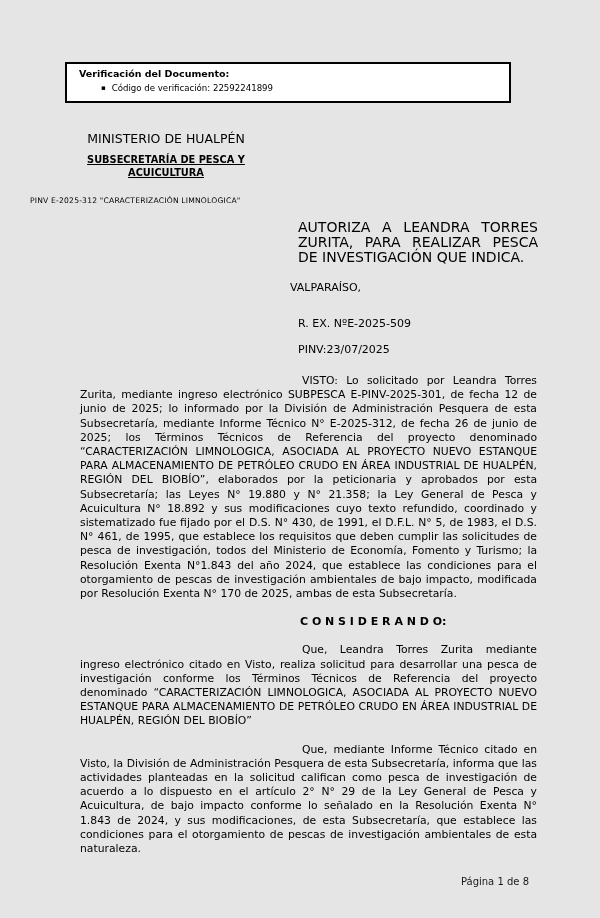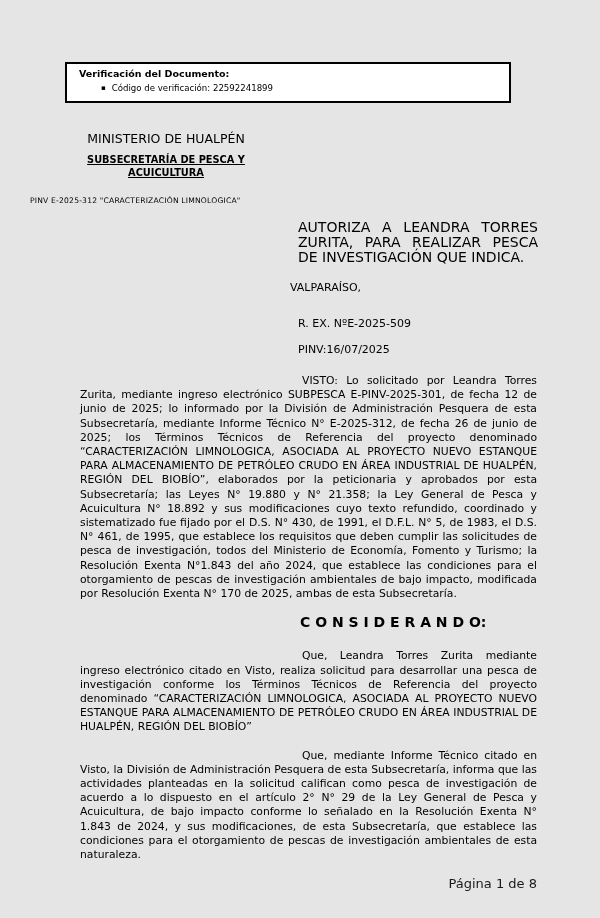--- a/index.html
+++ b/index.html
@@ -30,23 +30,23 @@
   .city{position:absolute;left:290px;top:281px;font-size:11px;}
   .rex{position:absolute;left:298px;top:317px;font-size:11px;}
   .fecha{position:absolute;left:298px;top:343px;font-size:11px;}
   .lbl{}
   .b{font-weight:normal;}
 
   
   .bodytxt{position:absolute;left:80px;top:374px;width:457px;font-size:10.8px;line-height:14.2px;text-align:justify;}
   .bodytxt p{margin:0 0 14px 0;text-indent:222px;}
   .bodytxt p.last{margin-bottom:0;}
-  .heading{margin:0 0 20px 0;padding-left:220px;font-weight:bold;font-size:14px;}
+  .heading{margin:0 0 14px 0;padding-left:220px;font-weight:bold;font-size:11px;}
 
-  .page-footer{position:absolute;top:876px;left:80px;width:457px;text-align:right;font-size:13px;color:#1a1a1a;}
+  .page-footer{position:absolute;top:876px;left:72px;width:457px;text-align:right;font-size:10px;color:#1a1a1a;}
 </style>
 </head>
 <body>
 
 <div class="page">
 
   <div class="verif">
     <div class="verif-title">Verificación del Documento:</div>
     <ul class="verif-list">
       <li>
@@ -62,21 +62,21 @@
   </div>
 
   <div class="proj-ref">PINV E-2025-312 "CARACTERIZACIÓN LIMNOLOGICA"</div>
 
   <div class="subject">AUTORIZA A LEANDRA TORRES ZURITA, PARA REALIZAR PESCA DE INVESTIGACIÓN QUE INDICA.</div>
   <div class="city">VALPARAÍSO,</div>
   <div class="rex">
     <span class="lbl">R. EX. Nº</span><span class="b">E-2025-509</span>
   </div>
   <div class="fecha">
-    <span class="lbl">PINV:</span><span class="b">16/07/2025</span>
+    <span class="lbl">PINV:</span><span class="b">23/07/2025</span>
   </div>
 
   <div class="bodytxt">
     <p>
       <span class="b">VISTO:</span>
       <span>Lo solicitado por Leandra Torres Zurita, mediante ingreso electrónico SUBPESCA E-PINV-2025-301, de fecha 12 de junio de 2025; lo informado por la División de Administración Pesquera de esta Subsecretaría, mediante Informe Técnico N° E-2025-312, de fecha 26 de junio de 2025; los Términos Técnicos de Referencia del proyecto denominado </span><span class="b">“CARACTERIZACIÓN LIMNOLOGICA, ASOCIADA AL PROYECTO NUEVO ESTANQUE PARA ALMACENAMIENTO DE PETRÓLEO CRUDO EN ÁREA INDUSTRIAL DE HUALPÉN, REGIÓN DEL BIOBÍO”</span><span>, elaborados por la peticionaria y aprobados por esta Subsecretaría; las Leyes N° 19.880 y N° 21.358; la Ley General de Pesca y Acuicultura N° 18.892 y sus modificaciones cuyo texto refundido, coordinado y sistematizado fue fijado por el D.S. N° 430, de 1991, el D.F.L. N° 5, de 1983, el D.S. N° 461, de 1995, que establece los requisitos que deben cumplir las solicitudes de pesca de investigación, todos del Ministerio de Economía, Fomento y Turismo; la Resolución Exenta N°1.843 del año 2024, que establece las condiciones para el otorgamiento de pescas de investigación ambientales de bajo impacto, modificada por Resolución Exenta N° 170 de 2025, ambas de esta Subsecretaría.</span>
     </p>
 
     <div class="heading">C O N S I D E R A N D O:</div>
 

